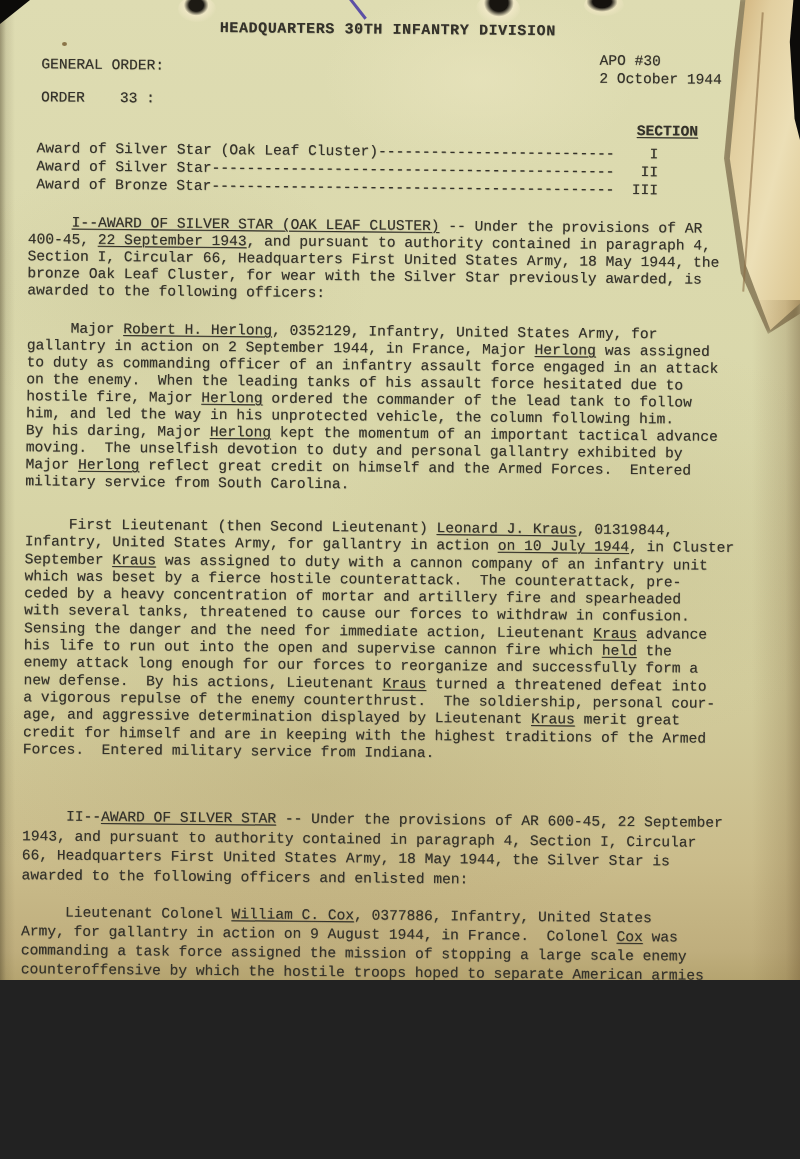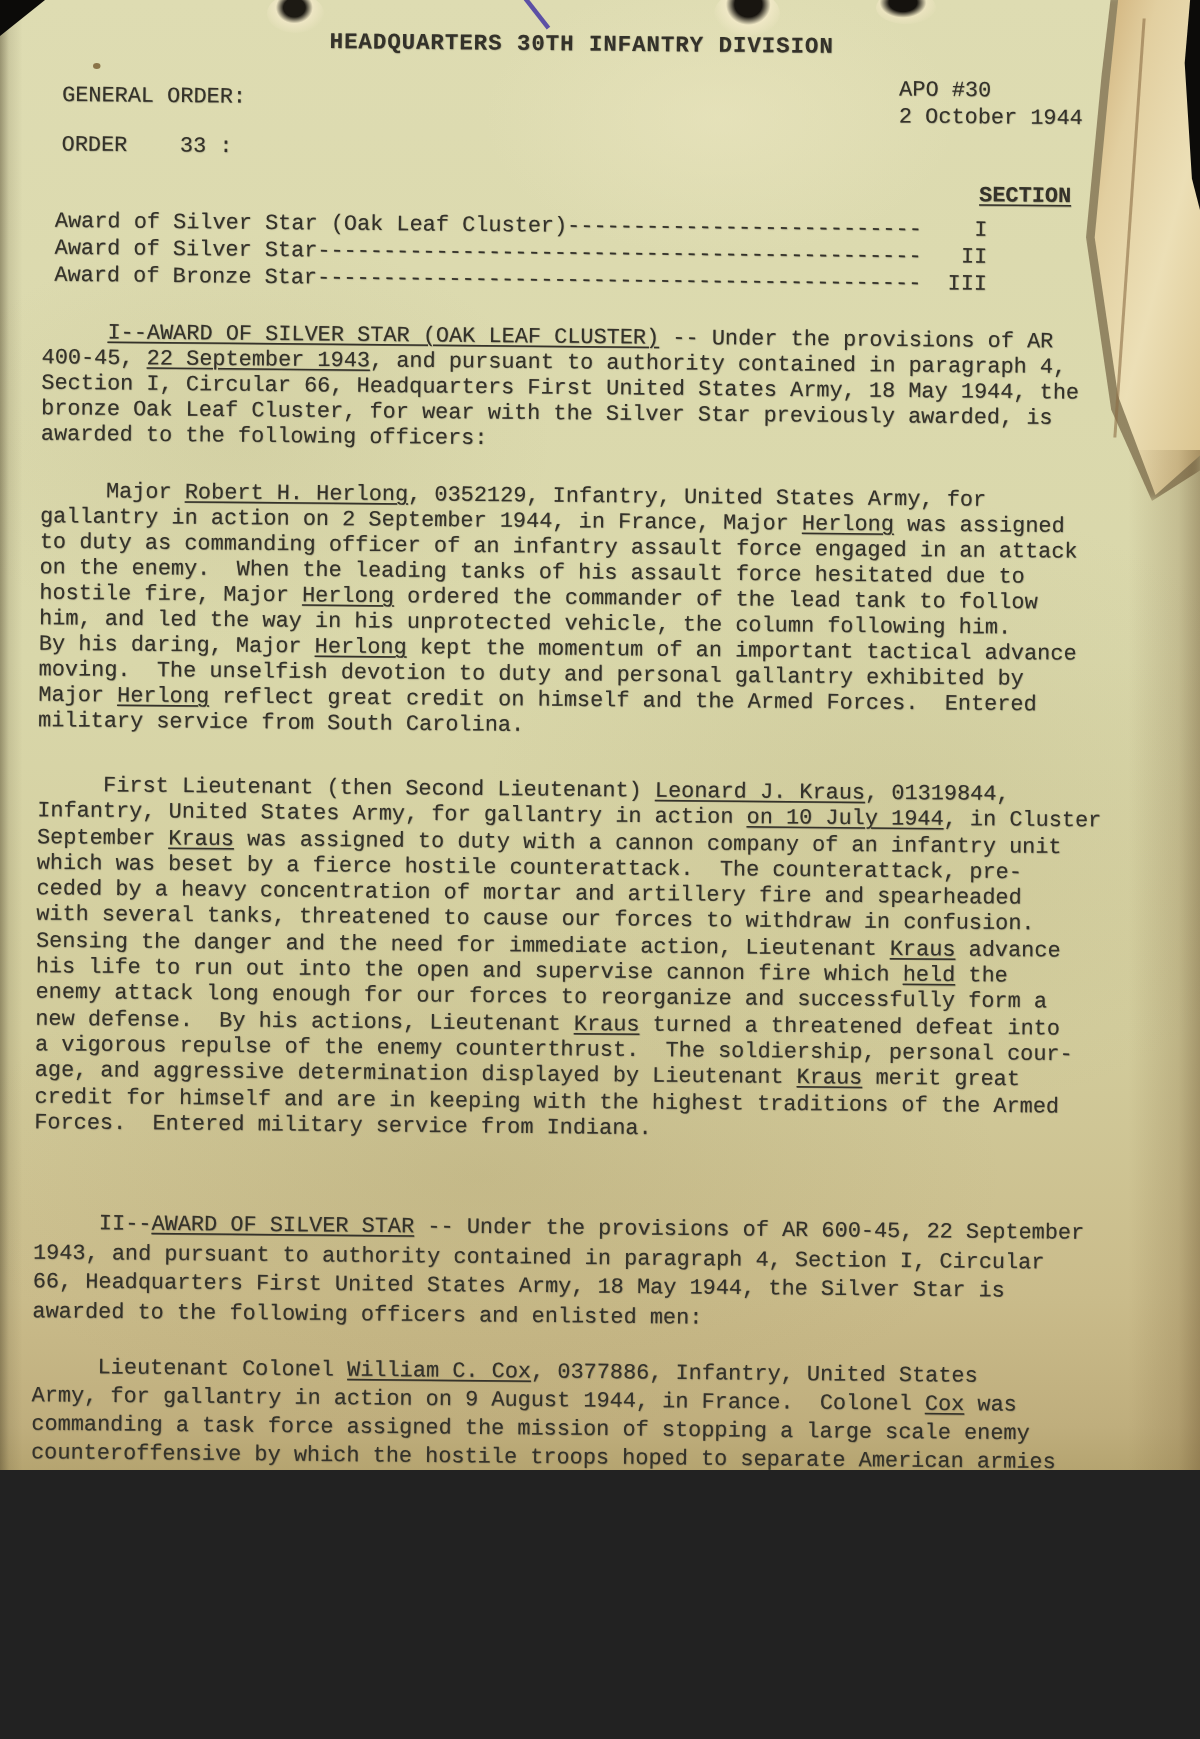--- a/index.html
+++ b/index.html
@@ -18,21 +18,21 @@
   .u{text-decoration:underline;text-underline-offset:2px;text-decoration-thickness:1.2px;}
 
   
   #text-layer{position:absolute;inset:0;transform:rotate(0.55deg);transform-origin:220px 0;}
 
   .doc-title{position:absolute;left:220px;top:20px;font-size:15px;letter-spacing:0.6px;font-weight:bold;}
   .general-order{position:absolute;left:42px;top:58px;font-size:14.6px;}
   .apo{position:absolute;left:600px;top:49px;font-size:14.6px;}
   .order-date{position:absolute;left:600px;top:67px;font-size:14.6px;}
   .number-line{position:absolute;left:42px;top:91px;font-size:14.6px;}
-  .section-head{position:absolute;left:638px;top:119px;font-size:14.6px;font-weight:bold;margin-left:16px;}
+  .section-head{position:absolute;left:638px;top:119px;font-size:14.6px;font-weight:bold;}
   .toc{position:absolute;left:38px;top:141px;font-size:14.6px;line-height:18px;}
 
   #document-body{position:absolute;left:30px;top:216px;width:745px;font-size:14.6px;}
   .para{line-height:17px;}
   .p-herlong{margin-top:21px;}
   .p-kraus{margin-top:26px;line-height:17.3px;}
   .p-intro-ii{margin-top:49px;line-height:19.5px;}
   .p-cox{margin-top:18px;line-height:19px;}
 
   

